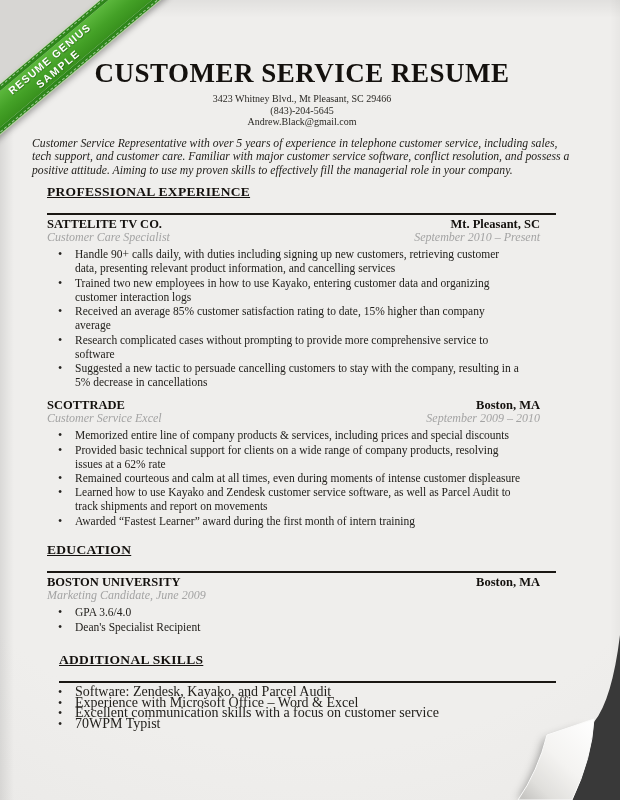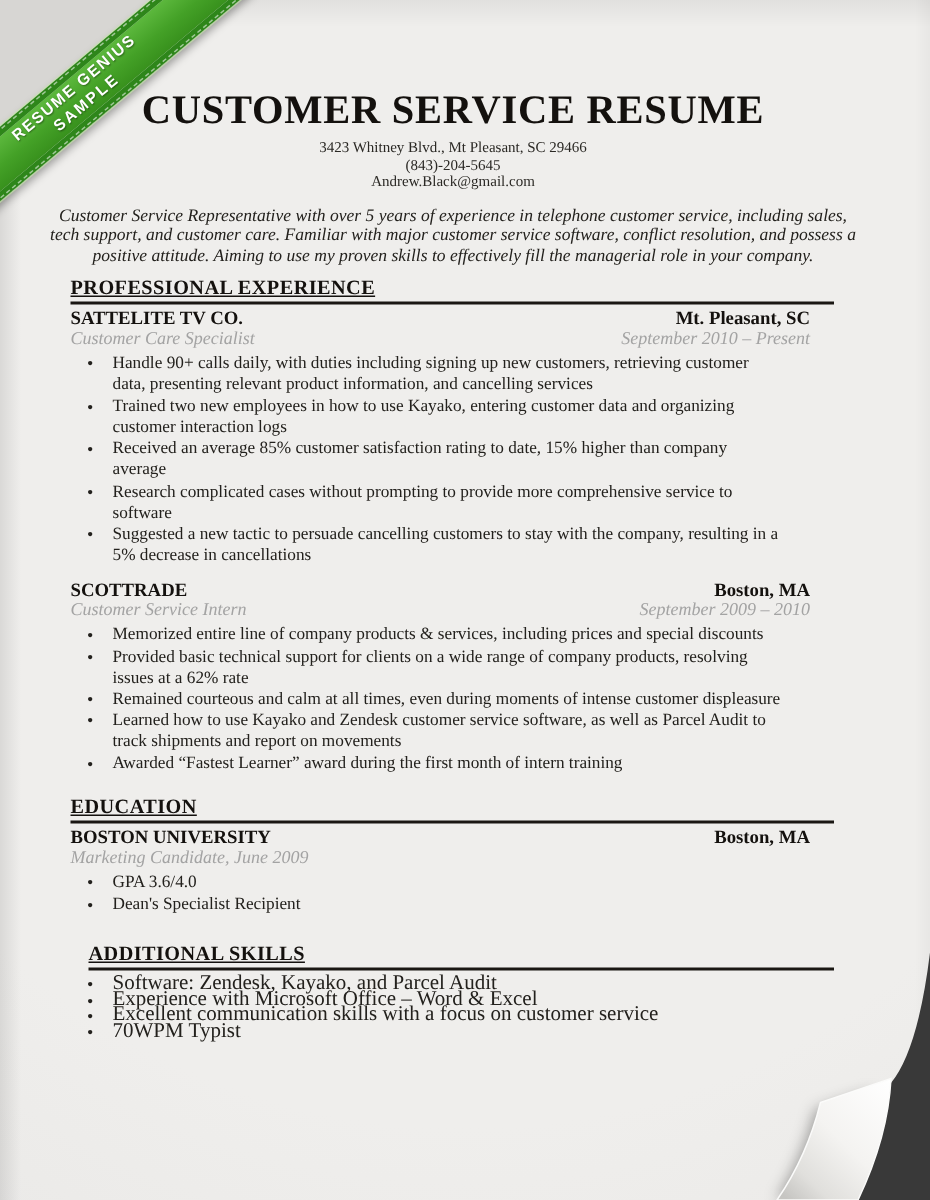--- a/index.html
+++ b/index.html
@@ -42,25 +42,25 @@
   
   .doc{position:absolute;left:47px;right:64px;top:58px;}
   .title{
     text-align:center;font-weight:bold;font-size:27px;line-height:30px;
     letter-spacing:.5px;color:#14110e;width:560px;margin-left:-25px;
   }
   .contact{margin-top:5px;text-align:center;width:560px;margin-left:-25px;font-family:Liberation Serif, serif;}
   .contact div{font-size:10px;line-height:11.5px;color:#2a2824;}
   .summary{
     margin:9px auto 0;width:540px;margin-left:-15px;
-    font-style:italic;font-size:11.7px;line-height:13.6px;text-align:center;color:#23211d;
+    font-style:italic;font-size:11.7px;line-height:13.6px;text-align:left;color:#23211d;
   }
   .sec-head{
     margin-top:7px;font-weight:bold;font-size:13.5px;letter-spacing:.3px;color:#14110e;
-    border-bottom:2px solid #1a1713;padding-bottom:1px;text-decoration:underline;
+    border-bottom:2px solid #1a1713;padding-bottom:13px;text-decoration:underline;
   }
   .row2{display:flex;justify-content:space-between;padding-right:16px;}
   .job-head{margin-top:3px;font-weight:bold;font-size:12.5px;line-height:13px;color:#14110e;}
   .job-sub{font-style:italic;font-size:12px;line-height:13px;color:#a3a3a3;}
   ul.bul{list-style:none;margin:3px 0 0;padding:0 0 0 28px;width:446px;}
   ul.bul li{position:relative;font-size:11.5px;line-height:14.2px;color:#23211d;}
   ul.bul li::before{content:"\2022";position:absolute;left:-17px;font-size:12px;}
   .job+.job{margin-top:10px;}
   .gap-md{margin-top:14px;}
   .gap-lg{margin-top:16px;margin-left:12px;}
@@ -104,21 +104,21 @@
         <li>Suggested a new tactic to persuade cancelling customers to stay with the company, resulting in a 5% decrease in cancellations</li>
       </ul>
     </div>
 
     <div class="job">
       <div class="row2 job-head">
         <span>SCOTTRADE</span>
         <span>Boston, MA</span>
       </div>
       <div class="row2 job-sub">
-        <span>Customer Service Intern</span>
+        <span>Customer Service Excel</span>
         <span>September 2009 – 2010</span>
       </div>
       <ul class="bul">
         <li>Memorized entire line of company products &amp; services, including prices and special discounts</li>
         <li>Provided basic technical support for clients on a wide range of company products, resolving issues at a 62% rate</li>
         <li>Remained courteous and calm at all times, even during moments of intense customer displeasure</li>
         <li>Learned how to use Kayako and Zendesk customer service software, as well as Parcel Audit to track shipments and report on movements</li>
         <li>Awarded “Fastest Learner” award during the first month of intern training</li>
       </ul>
     </div>

